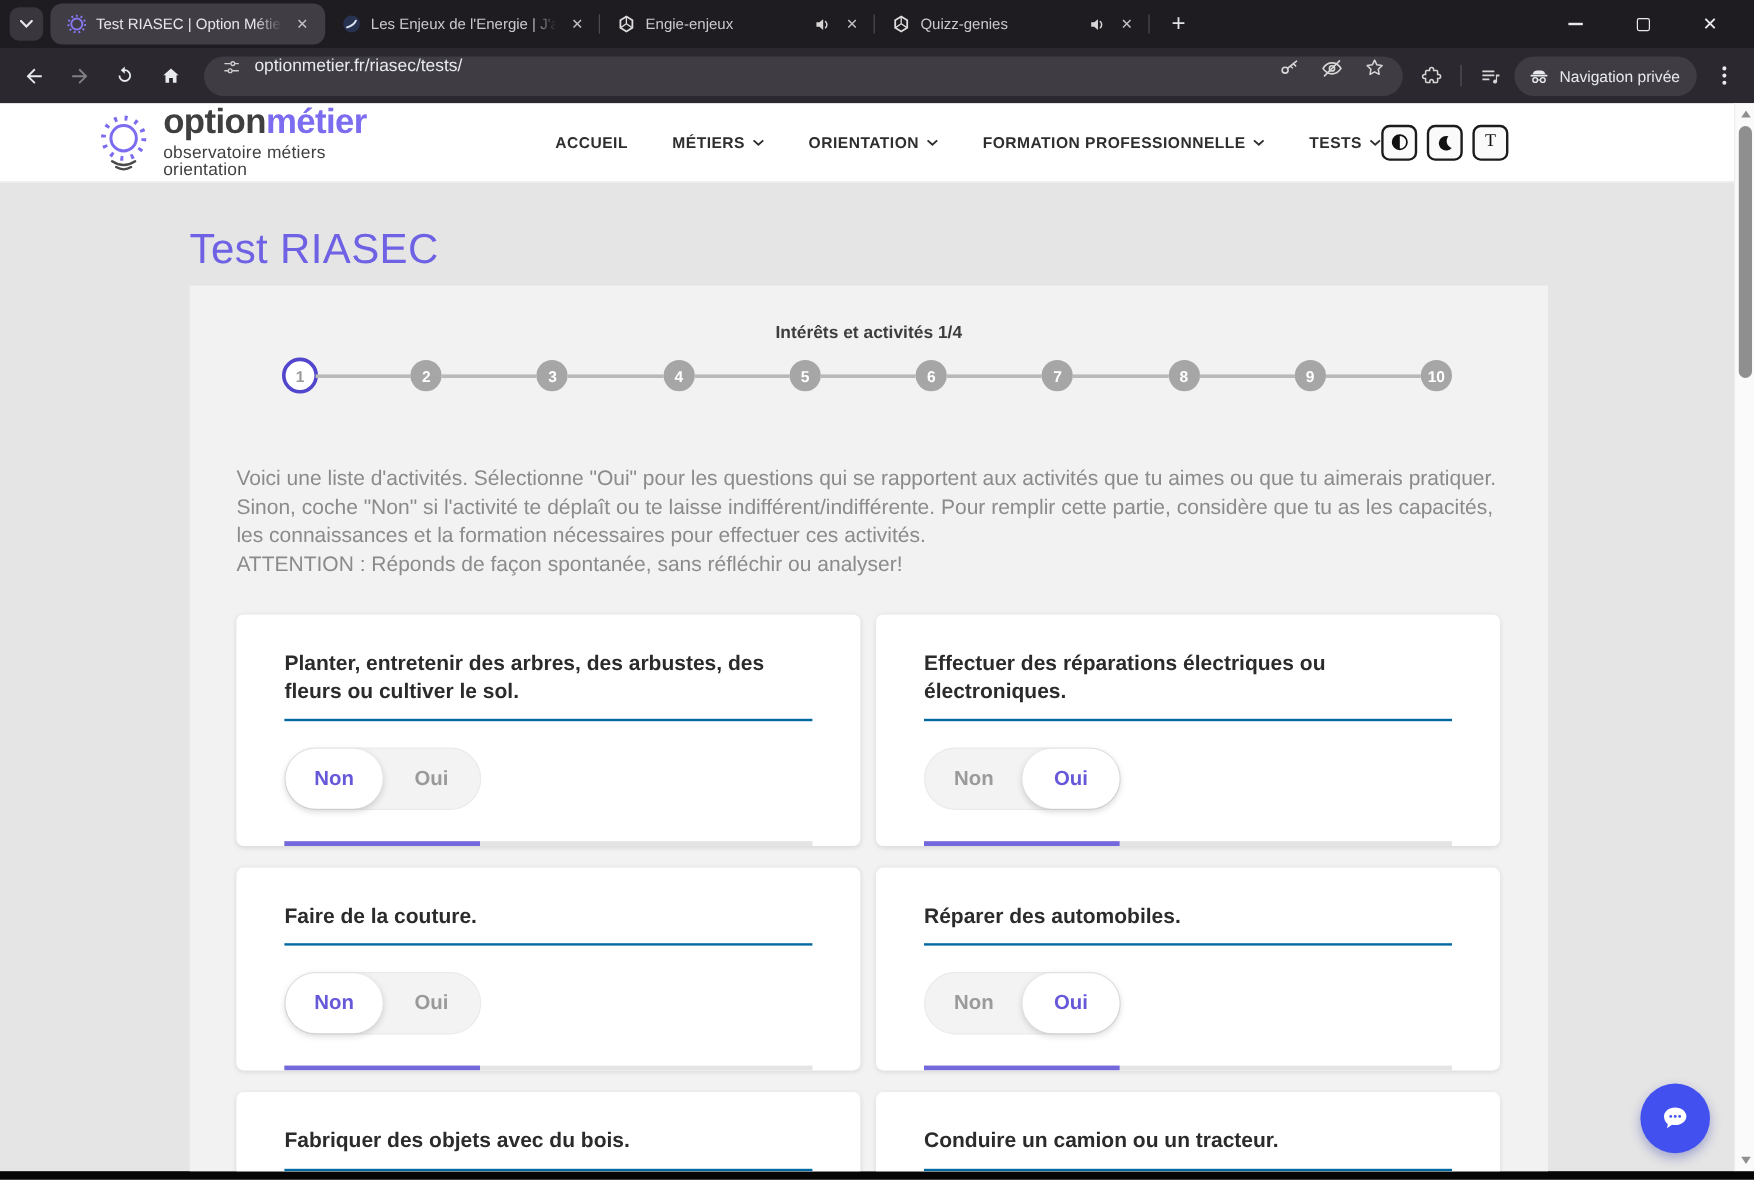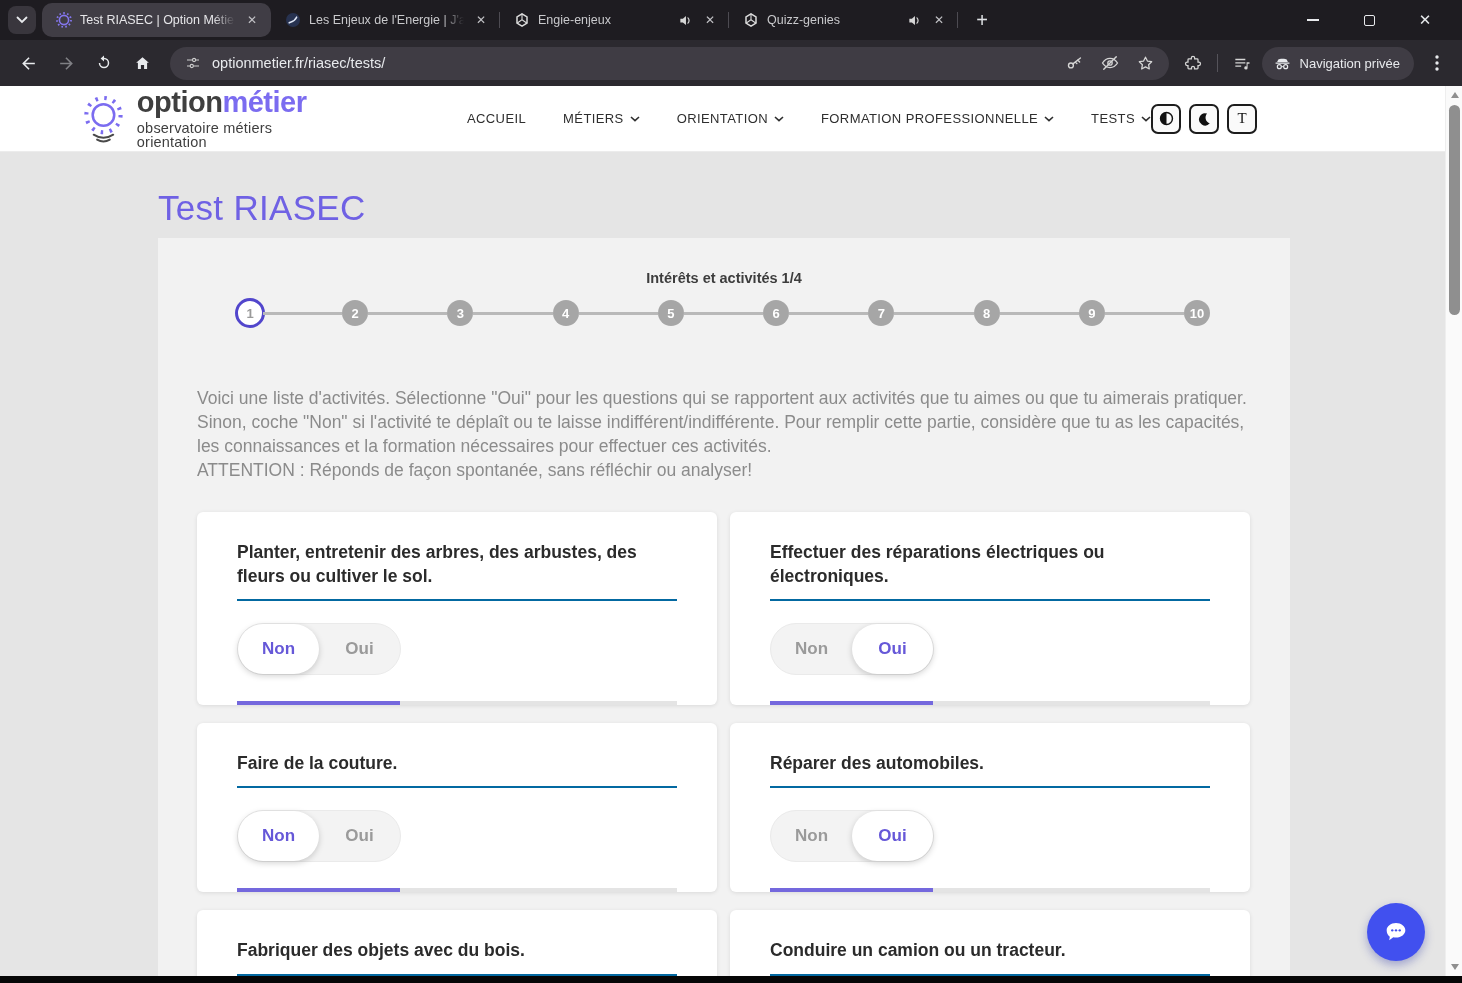--- a/index.html
+++ b/index.html
@@ -22,42 +22,42 @@
   .win-controls { margin-left:auto; display:flex; align-items:center; gap:30px; padding-right:14px; }
   .wc { width:26px; height:26px; display:flex; align-items:center; justify-content:center; cursor:pointer; }
   .wc-min { width:12px; height:2px; background:#e8eaed; }
   .wc-max { width:11px; height:11px; border:1.6px solid #e8eaed; border-radius:2px; }
   .wc-close { color:#e8eaed; font-size:15px; }
 
   
   .toolbar { height:46px; background:#2b292f; display:flex; align-items:center; padding:0 12px; gap:6px; flex:0 0 auto; }
   .nav-ic { width:32px; height:32px; border-radius:50%; display:flex; align-items:center; justify-content:center; cursor:pointer; flex:0 0 auto; }
   .nav-ic.dim { opacity:.45; }
-  .omnibox { flex:1; height:33px; margin:0 6px; background:#3f3c44; border-radius:17px; display:flex; align-items:center; padding:0 14px; gap:10px; cursor:text; }
+  .omnibox { flex:1; height:33px; margin:0 6px; background:#3f3c44; border-radius:17px; display:flex; align-items:flex-start; padding:0 14px; gap:10px; cursor:text; }
   .url-text { color:#e8eaed; font-size:14.5px; }
   .omni-spacer { flex:1; }
   .omni-right { display:flex; align-items:center; gap:16px; }
   .ext-area { display:flex; align-items:center; gap:10px; margin-left:2px; }
   .vdiv { width:1px; height:18px; background:#55535a; margin:0 4px; }
   .incog-pill { height:33px; background:#3f3c44; border-radius:17px; display:flex; align-items:center; gap:8px; padding:0 14px 0 11px; color:#e8eaed; font-size:13px; cursor:default; }
   .kebab { width:26px; height:26px; display:flex; align-items:center; justify-content:center; cursor:pointer; }
 
   
   .viewport { position:relative; flex:1; background:#e5e5e5; overflow:hidden; }
   .bottom-black { height:7px; background:#060606; flex:0 0 auto; }
 
   
   .site-header { height:66px; display:flex; align-items:center; padding:0 205px 0 78px; border-bottom:1px solid #ececec; background:#fff; }
   .logo { display:flex; align-items:center; gap:6px; cursor:pointer; }
   .logo-txt { display:flex; flex-direction:column; line-height:1; }
   .logo-row { font-weight:bold; font-size:29px; letter-spacing:-.5px; color:#3f3f3f; }
   .logo-row .purple { color:#7b6cf0; }
   .logo-sub { font-size:14.5px; color:#3f3f3f; margin-top:4px; letter-spacing:.2px; }
   .main-nav { display:flex; align-items:center; gap:37px; margin-left:125px; }
-  .nav-item { display:flex; align-items:center; gap:6px; font-size:13px; font-weight:normal; letter-spacing:.4px; color:#2e2e2e; cursor:pointer; white-space:nowrap; }
+  .nav-item { display:flex; align-items:center; gap:6px; font-size:13px; font-weight:bold; letter-spacing:.4px; color:#2e2e2e; cursor:pointer; white-space:nowrap; }
   .theme-btns { margin-left:auto; display:flex; align-items:center; gap:8px; }
   .theme-btn { width:30px; height:30px; border:2px solid #1c1c1c; border-radius:7px; background:#fafafa; display:flex; align-items:center; justify-content:center; cursor:pointer; }
   .theme-btn.t-letter { font-family:"Liberation Serif", serif; font-size:15px; color:#111; }
 
   
   .page-title { margin:36px 0 0 158px; font-size:35px; font-weight:normal; color:#6f61e4; letter-spacing:.3px; }
   .panel { margin:10px 0 0 158px; width:1132px; background:#f2f2f2; padding-bottom:60px; }
   .section-label { padding-top:32px; text-align:center; font-size:14.5px; font-weight:bold; color:#3d3d3d; }
   .stepper { display:flex; align-items:center; padding:14px 80px 0 79px; }
   .step-dot { width:26px; height:26px; border-radius:50%; background:#a6a6a6; color:#fff; font-size:13px; font-weight:bold; display:flex; align-items:center; justify-content:center; flex:0 0 auto; cursor:pointer; }

